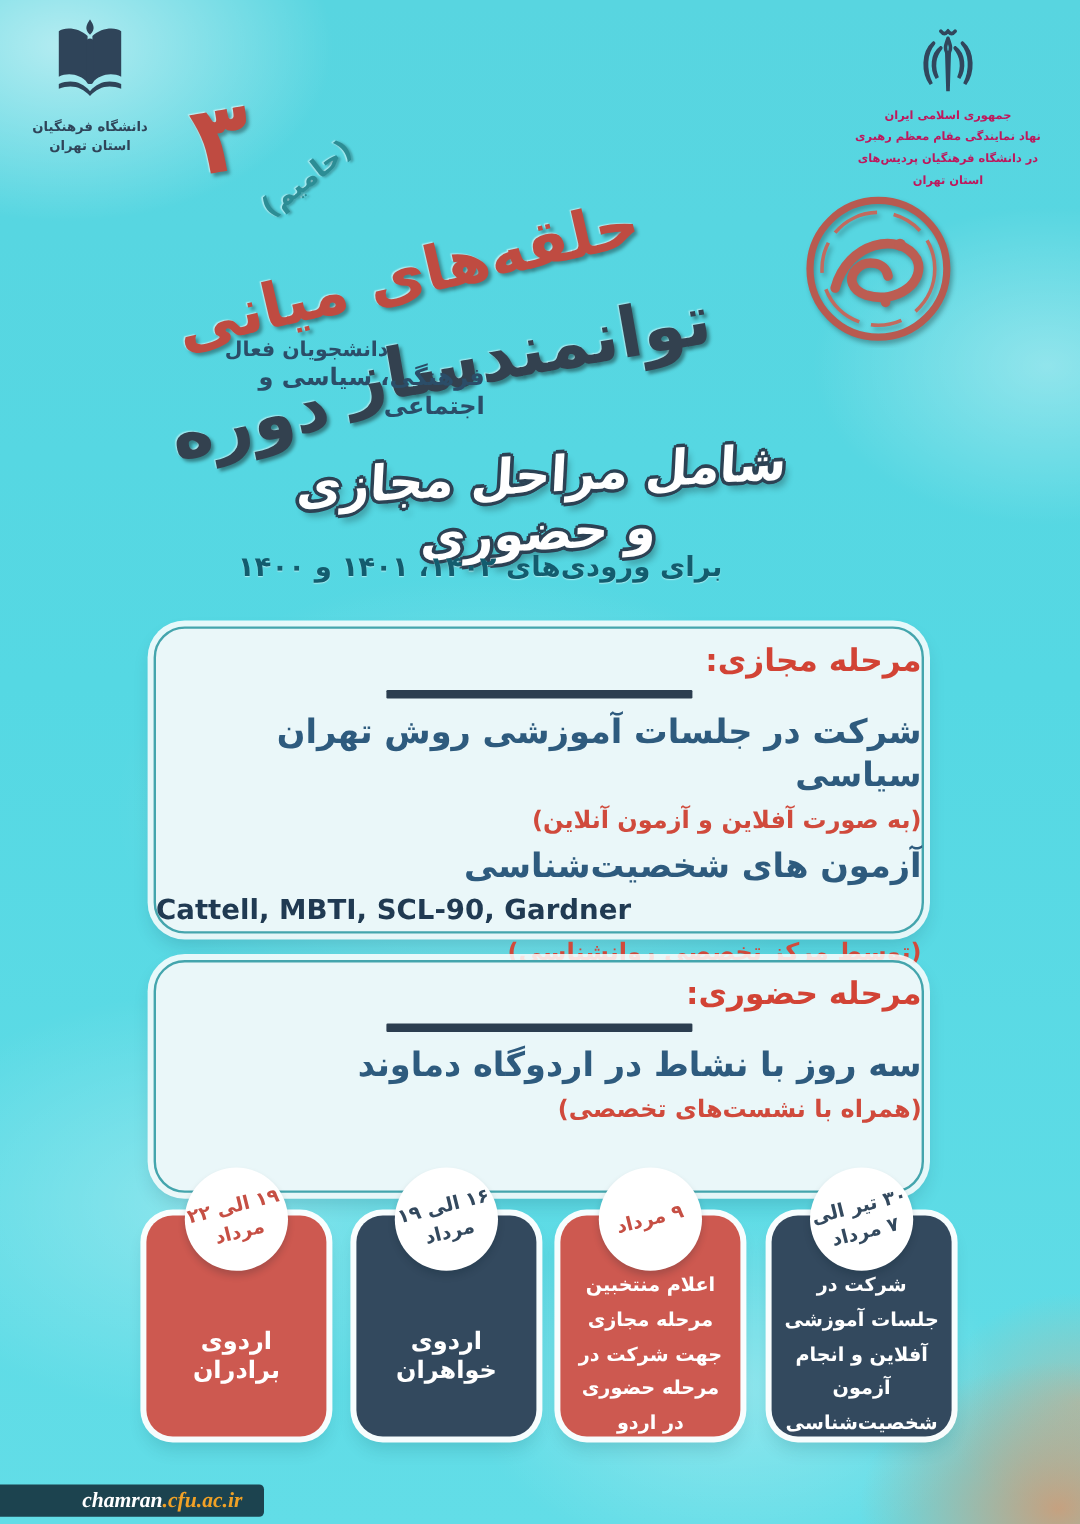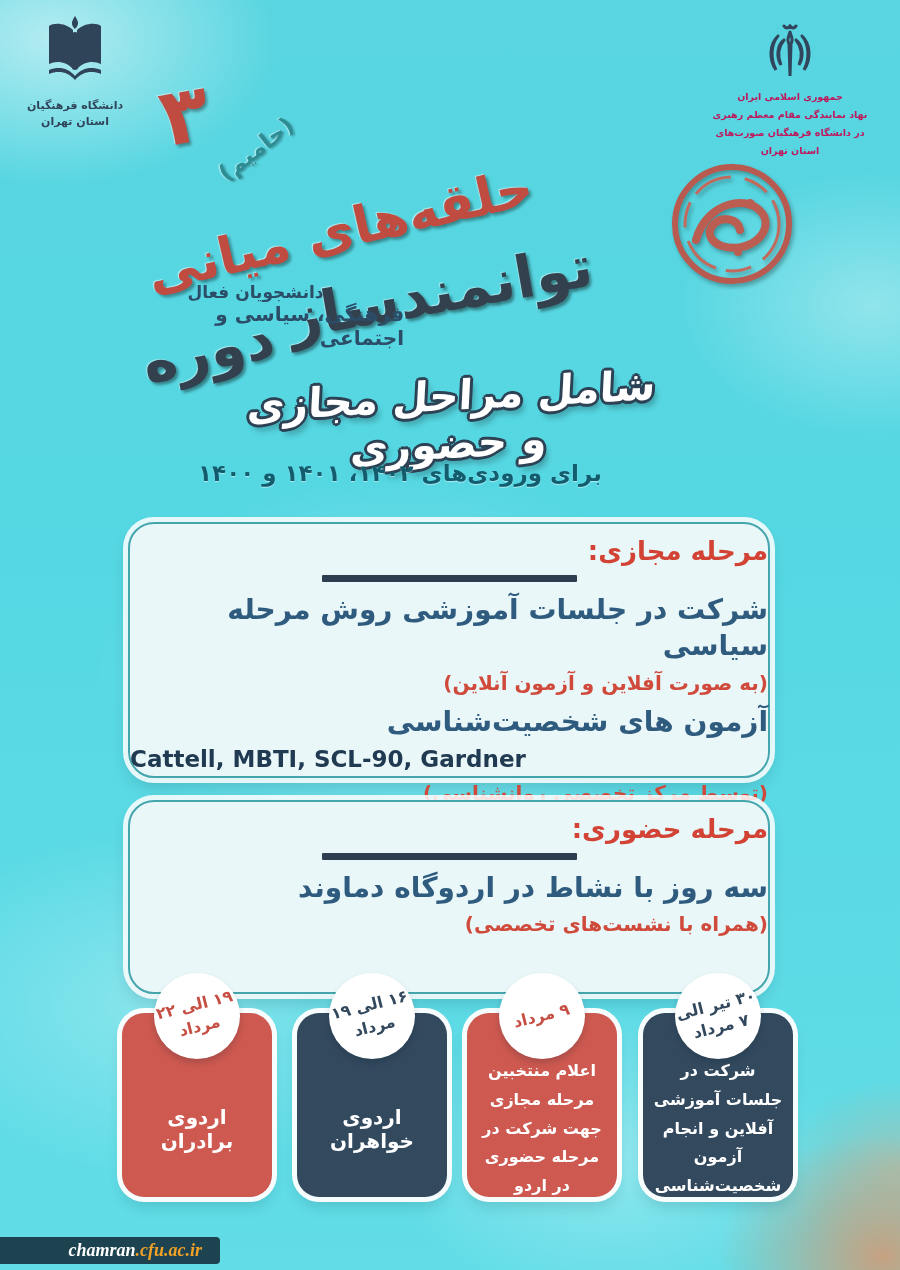--- a/index.html
+++ b/index.html
@@ -115,21 +115,21 @@
       <path d="M23,8 C25,14 26,16 24,20 L23,52 L22,20 C20,16 21,14 23,8"></path>
       <path d="M17,16 C10,21 9,33 14,41 C10,31 12,22 17,16"></path>
       <path d="M11,12 C2,20 2,36 9,46 C3,34 4,20 11,12"></path>
       <path d="M29,16 C36,21 37,33 32,41 C36,31 34,22 29,16"></path>
       <path d="M35,12 C44,20 44,36 37,46 C43,34 42,20 35,12"></path>
     </g>
   </svg>
   <div class="emblem-lines rtl">
     <div>جمهوری اسلامی ایران</div>
     <div>نهاد نمایندگی مقام معظم رهبری</div>
-    <div>در دانشگاه فرهنگیان صورت‌های استان تهران</div>
+    <div>در دانشگاه فرهنگیان پردیس‌های استان تهران</div>
   </div>
 </div>
 
 <div class="abs edition-number">۳</div>
 <div class="abs hamim-paren">(حامیم)</div>
 <div class="abs title-red rtl">حلقه‌های میانی</div>
 <div class="abs title-dark-main rtl">توانمندساز</div>
 <div class="abs title-dark-lead rtl">دوره</div>
 
 <div class="abs hamim-seal">
@@ -148,21 +148,21 @@
   <span class="aud-1">دانشجویان فعال</span>
   <span class="aud-2">فرهنگی، سیاسی و اجتماعی</span>
 </div>
 
 <div class="abs stages-line rtl">شامل مراحل مجازی و حضوری</div>
 <div class="abs entry-years rtl">برای ورودی‌های ۱۴۰۲، ۱۴۰۱ و ۱۴۰۰</div>
 
 <div class="abs info-box box-virtual rtl">
   <div class="box-heading">مرحله مجازی:</div>
   <div class="heading-bar"></div>
-  <div class="box-line-main">شرکت در جلسات آموزشی روش مرحله سیاسی</div>
+  <div class="box-line-main">شرکت در جلسات آموزشی روش تهران سیاسی</div>
   <div class="box-line-red">(به صورت آفلاین و آزمون آنلاین)</div>
   <div class="box-line-main mt6">آزمون های شخصیت‌شناسی</div>
   <div class="box-line-latin">Cattell, MBTI, SCL-90, Gardner</div>
   <div class="box-line-red mt6">(توسط مرکز تخصصی روانشناسی)</div>
 </div>
 
 <div class="abs info-box box-inperson rtl">
   <div class="box-heading">مرحله حضوری:</div>
   <div class="heading-bar"></div>
   <div class="box-line-main">سه روز با نشاط در اردوگاه دماوند</div>

